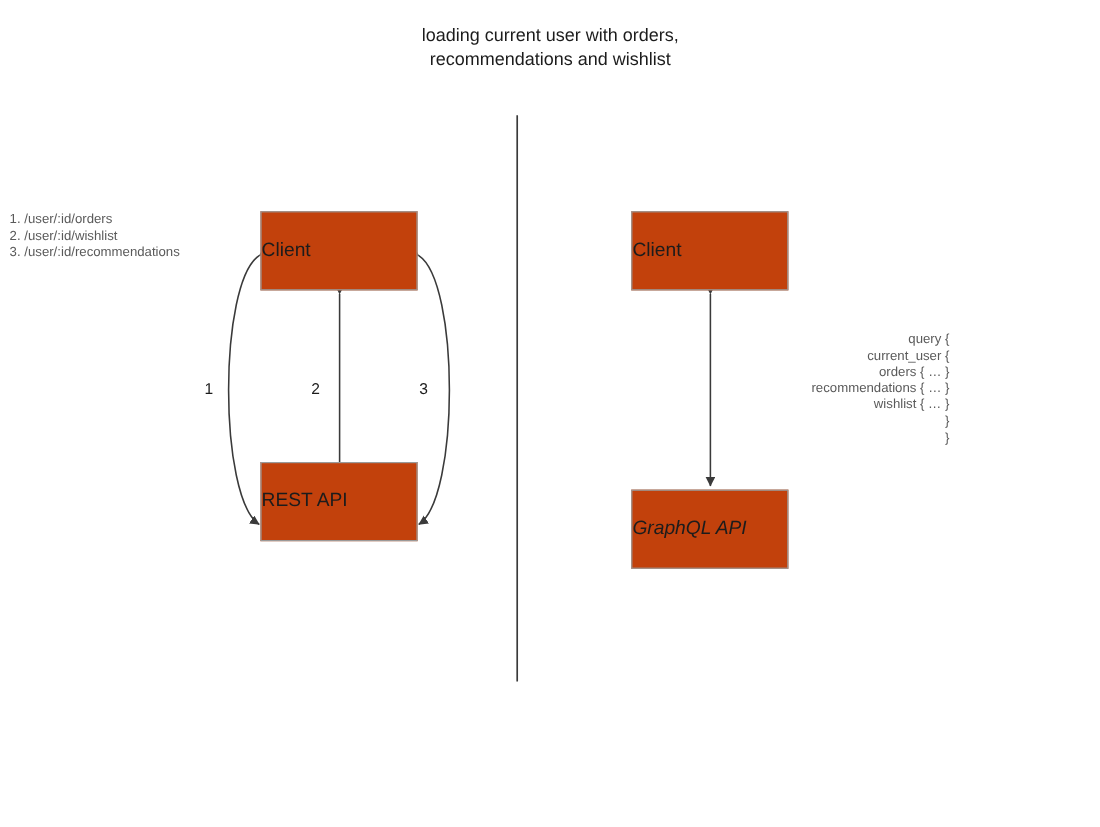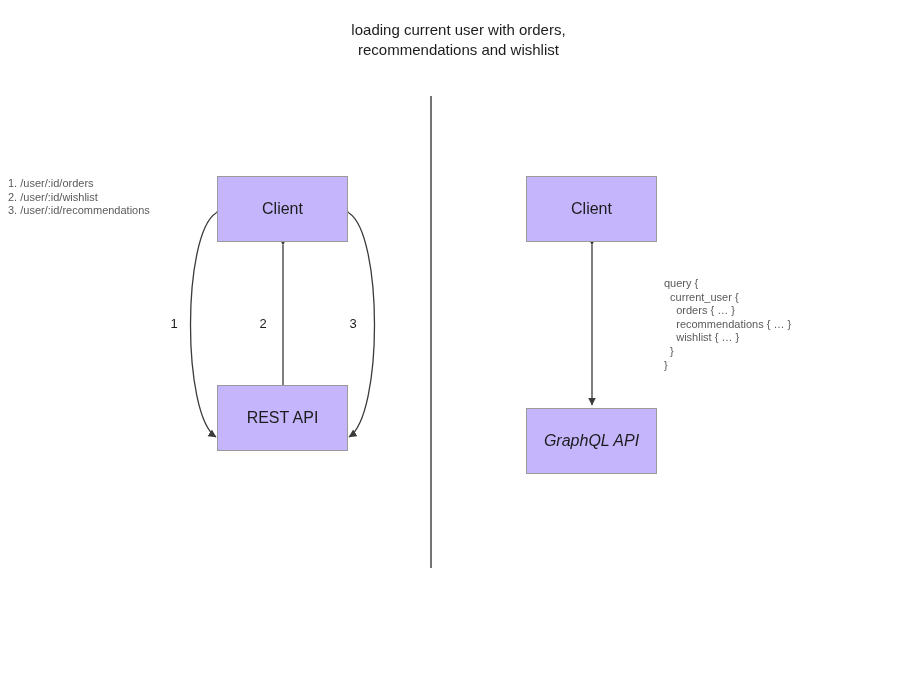--- a/index.html
+++ b/index.html
@@ -27,44 +27,44 @@
     top: 20px;
     width: 917px;
     text-align: center;
     font-size: 15px;
     line-height: 20px;
     color: #1c1c1c;
     white-space: pre-line;
   }
   .node-box {
     position: absolute;
-    background: #c4b5fd;
+    background: #c2410c;
     border: 1px solid #9a9a9a;
     box-sizing: border-box;
     display: flex;
     align-items: center;
-    justify-content: center;
+    justify-content: flex-start;
     font-size: 16px;
     color: #1c1c1c;
   }
   .rest-client  { left: 217px; top: 176px; width: 131px; height: 66px; }
   .rest-api     { left: 217px; top: 385px; width: 131px; height: 66px; }
   .gql-client   { left: 526px; top: 176px; width: 131px; height: 66px; }
   .gql-api      { left: 526px; top: 408px; width: 131px; height: 66px; font-style: italic; }
 
   .code-block {
     position: absolute;
     font-family: Liberation Sans, sans-serif;
     font-size: 11px;
     line-height: 13.6px;
     color: #5a5a5a;
     white-space: pre;
   }
   .endpoints-list { left: 8px; top: 177px; }
-  .query-block    { left: 664px; top: 277px; }
+  .query-block    { left: 664px; top: 277px; text-align: right; }
 
   .edge-label {
     position: absolute;
     font-size: 13px;
     color: #1c1c1c;
     text-align: center;
     width: 20px;
   }
   .label-1 { left: 164px; top: 316px; }
   .label-2 { left: 253px; top: 316px; }

